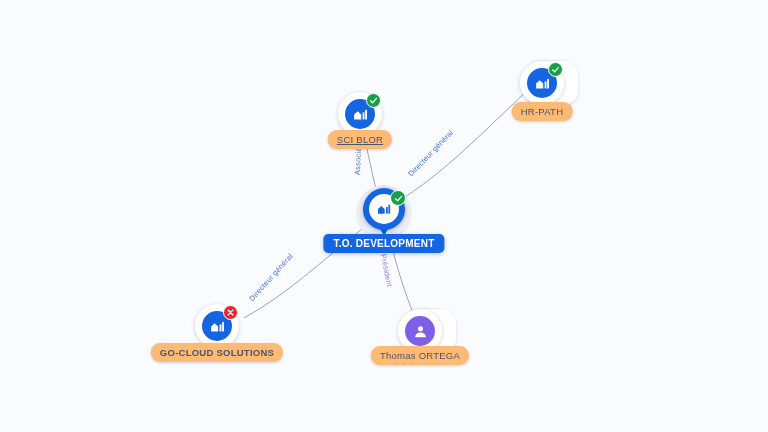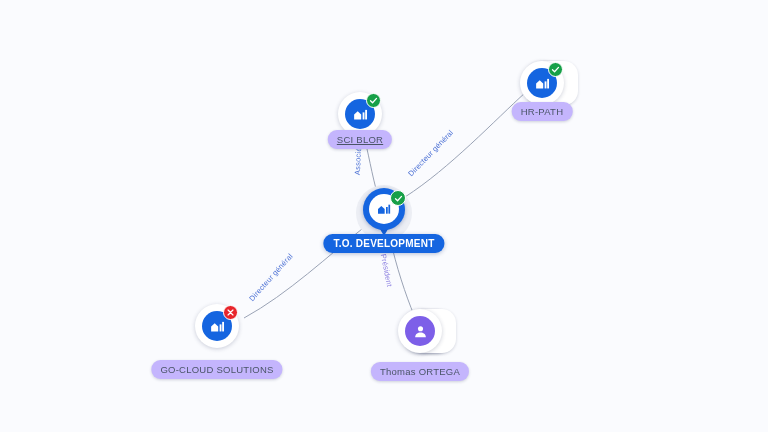--- a/index.html
+++ b/index.html
@@ -172,21 +172,21 @@
     box-sizing: border-box;
     display: flex;
     align-items: center;
     justify-content: center;
   }
 
   .node-label {
     position: absolute;
     left: 50%;
     transform: translateX(-50%);
-    background: #c4b5fd;
+    background: #fdba74;
     color: #4a5568;
     font-size: 9.5px;
     letter-spacing: 0.25px;
     padding: 4px 9px;
     border-radius: 9px;
     white-space: nowrap;
     box-shadow: 0 1px 3px rgba(30,40,80,0.2);
   }
   .node-label.primary {
     background: #1565e0;
@@ -229,21 +229,21 @@
               <rect x="15" y="9" width="2.6" height="10"></rect>
               <rect x="18.6" y="5.5" width="2.6" height="13.5"></rect>
             </g>
           </svg>
         </div>
         <div class="pin-badge">
           <svg viewBox="0 0 24 24" width="9" height="9">
             <path d="M4 12.5 L9.5 18 L20 6.5" fill="none" stroke="#ffffff" stroke-width="3.4" stroke-linecap="round" stroke-linejoin="round"></path>
           </svg>
         </div>
-        <div class="node-label primary" style="top: 21px; border-radius: 9px;">T.O. DEVELOPMENT</div>
+        <div class="node-label primary" style="top: 21px;">T.O. DEVELOPMENT</div>
       </div>
       <div class="node" style="left: 360px; top: 114px;">
         <div class="node-circle-wrap">
           <div class="node-circle company">
             <svg viewBox="0 0 24 24" width="17" height="17">
               <g fill="#ffffff">
                 <path d="M3 12 L8 7.5 L13 12 L13 19 L3 19 Z"></path>
                 <rect x="15" y="9" width="2.6" height="10"></rect>
                 <rect x="18.6" y="5.5" width="2.6" height="13.5"></rect>
               </g>
@@ -291,33 +291,33 @@
                 <rect x="18.6" y="5.5" width="2.6" height="13.5"></rect>
               </g>
             </svg>
           </div>
           <div class="badge bad">
             <svg viewBox="0 0 24 24" width="9" height="9">
               <path d="M5.5 5.5 L18.5 18.5 M18.5 5.5 L5.5 18.5" fill="none" stroke="#ffffff" stroke-width="3.4" stroke-linecap="round"></path>
             </svg>
           </div>
         </div>
-        <div class="node-label" style="top: 34px;">GO-CLOUD SOLUTIONS</div>
+        <div class="node-label" style="top: 17px; font-weight: bold;">GO-CLOUD SOLUTIONS</div>
       </div>
       <div class="node" style="left: 420px; top: 331px;">
         <div class="card-stack">
           <i class="c1"></i>
           <i class="c2"></i>
           <i class="c3"></i>
         </div>
         <div class="node-circle-wrap">
           <div class="node-circle person">
             <svg viewBox="0 0 24 24" width="17" height="17">
               <circle cx="12" cy="8.2" r="3.6" fill="#ffffff"></circle>
               <path d="M4.5 20 C4.5 15.6 8 13.4 12 13.4 C16 13.4 19.5 15.6 19.5 20 Z" fill="#ffffff"></path>
             </svg>
           </div>
         </div>
-        <div class="node-label" style="top: 31px;">Thomas ORTEGA</div>
+        <div class="node-label" style="top: 15px;">Thomas ORTEGA</div>
       </div>
     </div>
 
 </div>
 
 </body></html>

